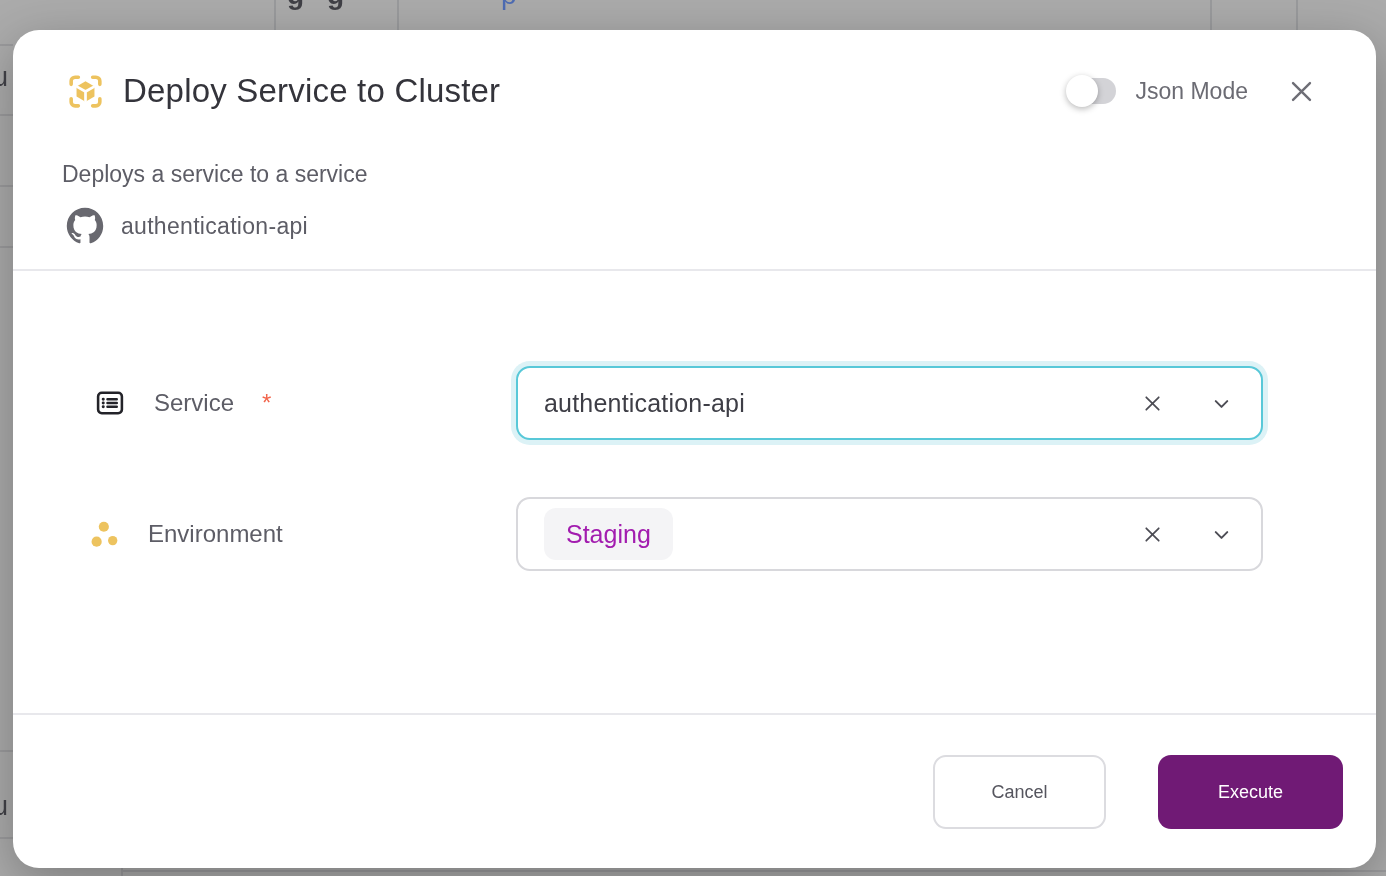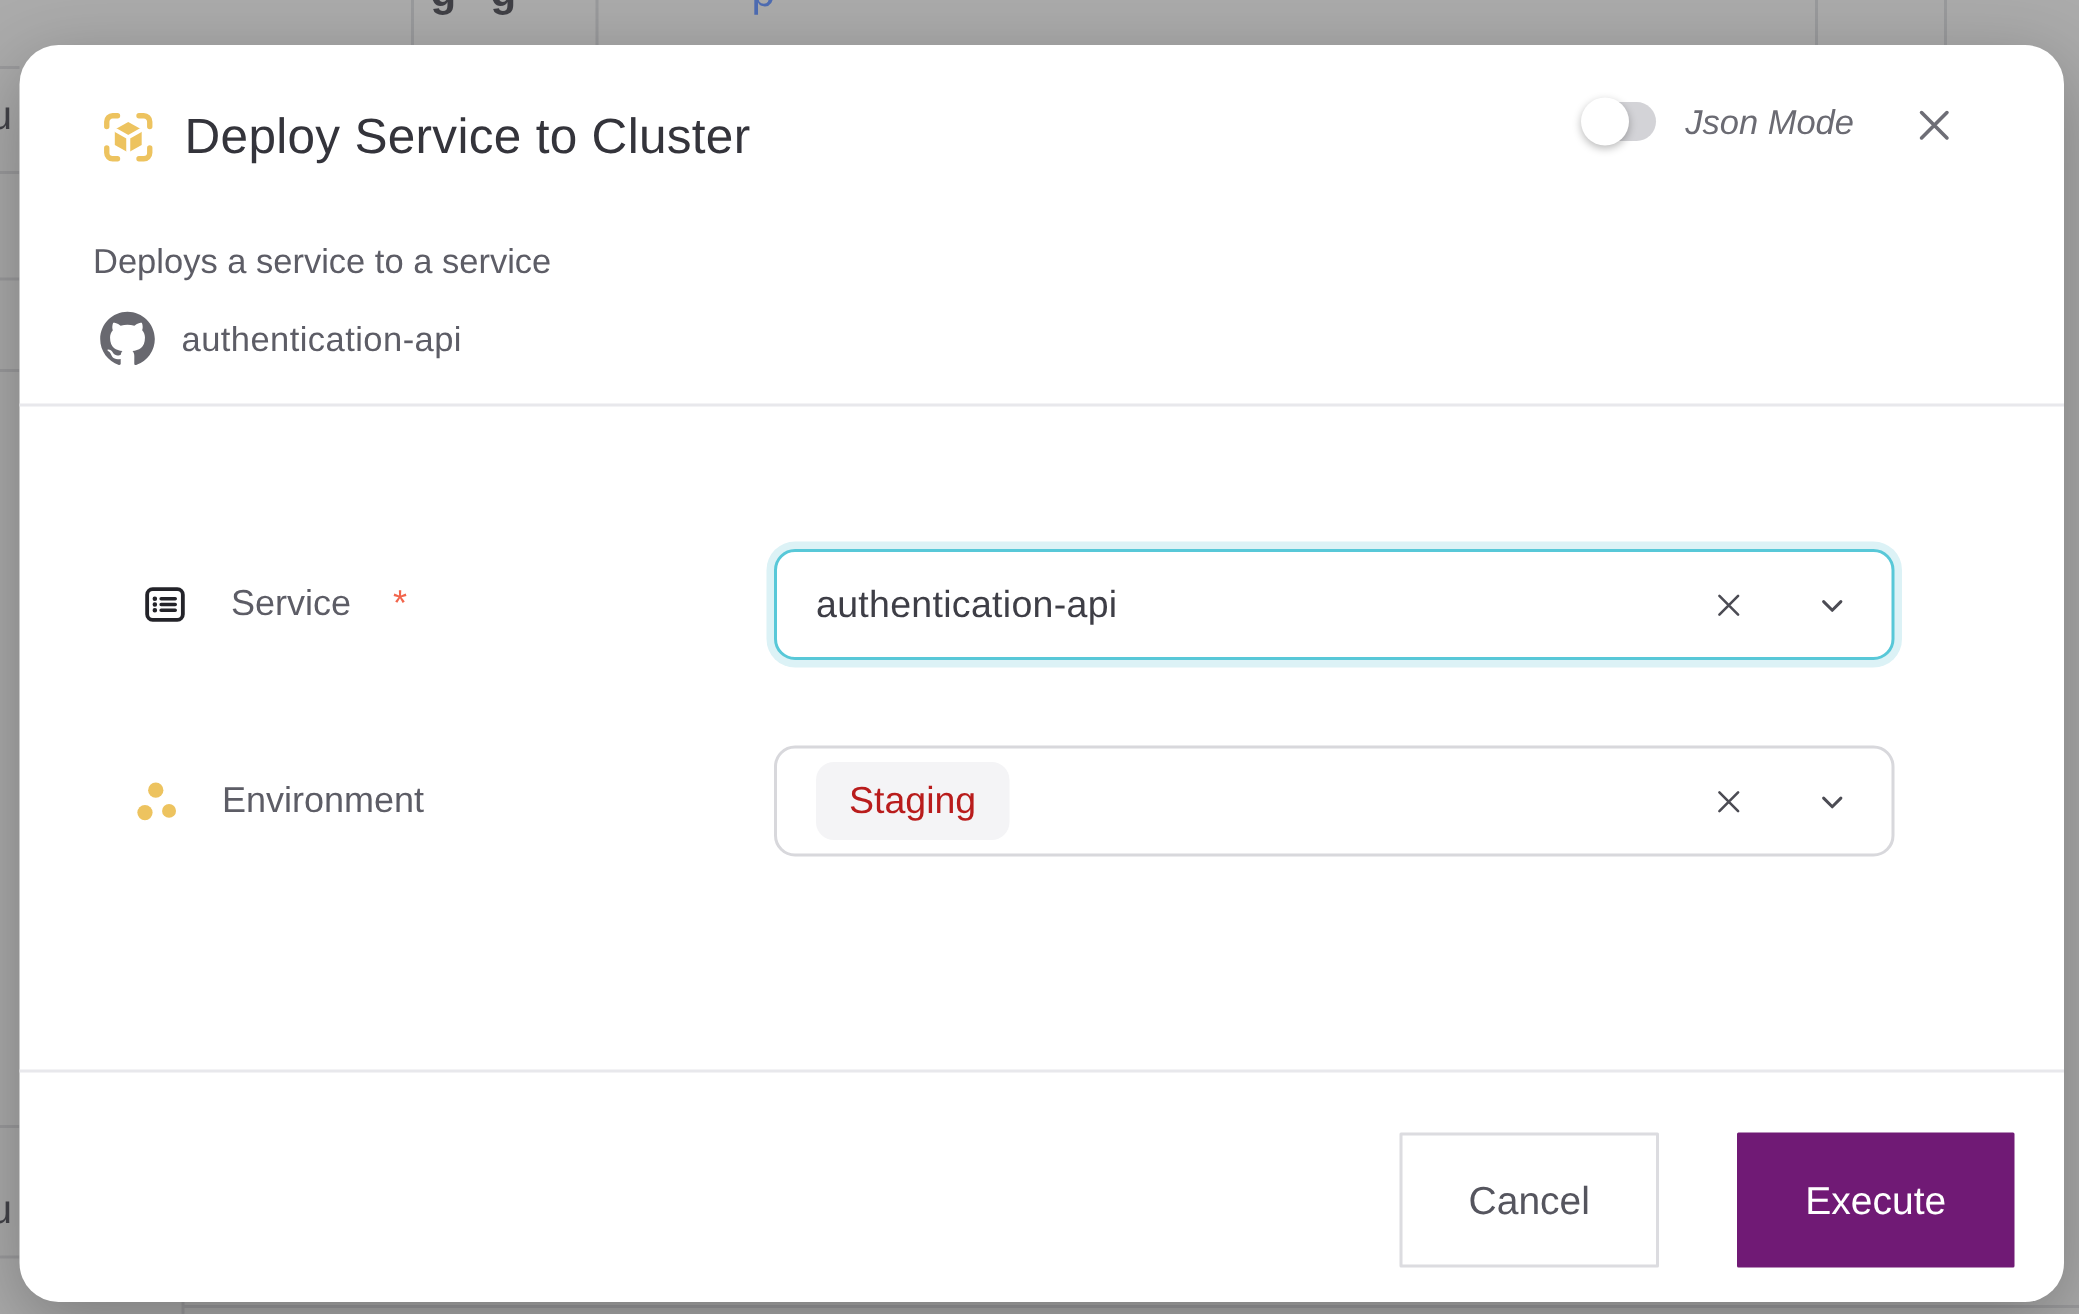--- a/index.html
+++ b/index.html
@@ -24,21 +24,21 @@
   .modal {
     position:absolute; left:13px; top:30px; width:1363px; height:838px;
     background:#ffffff; border-radius:26px;
     box-shadow:0 14px 50px rgba(0,0,0,0.28);
     z-index:10;
   }
 
   .header-left { position:absolute; left:51px; top:38px; height:46px; display:flex; align-items:center; gap:16px; }
   .modal-title { font-size:33px; font-weight:500; color:#34343b; letter-spacing:0.2px; }
 
-  .header-right { position:absolute; right:72px; top:38px; height:46px; display:flex; align-items:flex-start;font-style:italic; }
+  .header-right { position:absolute; right:60px; top:38px; height:46px; display:flex; align-items:center; }
   .toggle { position:relative; width:48px; height:26px; border-radius:13px; background:#d3d3d7; cursor:pointer; flex:none; }
   .toggle-knob { position:absolute; left:-2px; top:-3px; width:32px; height:32px; border-radius:50%;
                  background:#ffffff; box-shadow:0 2px 6px rgba(0,0,0,0.28); }
   .json-mode-label { margin-left:19px; font-size:23px; color:#6b6b73; }
   .close-btn { margin-left:38px; width:30px; height:30px; display:flex; align-items:center; justify-content:center; cursor:pointer; background:none; border:none; }
 
   .subtitle { position:absolute; left:49px; top:131px; font-size:23px; color:#5d5d66; }
 
   .repo-row { position:absolute; left:53px; top:177px; display:flex; align-items:center; gap:17px; }
   .repo-name { font-size:23px; color:#5d5d66; letter-spacing:0.3px; }
@@ -54,26 +54,26 @@
   .field-label { font-size:24px; color:#5d5d66; }
   .required-marker { font-size:24px; color:#f2654c; margin-left:1px; }
 
   .select {
     position:absolute; left:503px; top:0; width:747px; height:74px;
     background:#fff; border:2px solid #d8d8dc; border-radius:14px;
     display:flex; align-items:center; padding:0 28px 0 26px; cursor:pointer;
   }
   .select.focused { border-color:#58c8d8; box-shadow:0 0 0 5px #dcf2f6; }
   .select-value { font-size:25px; color:#3e3e46; letter-spacing:0.2px; }
-  .select-tag { background:#f4f4f6; border-radius:12px; height:52px; line-height:52px; padding:0 22px; font-size:25px; color:#b91c1c; }
+  .select-tag { background:#f4f4f6; border-radius:12px; height:52px; line-height:52px; padding:0 22px; font-size:25px; color:#a21caf; }
   .select-icons { margin-left:auto; display:flex; align-items:center; gap:46px; }
   .icon-btn { background:none; border:none; padding:0; display:flex; align-items:center; cursor:pointer; }
 
   .footer { position:absolute; top:725px; right:33px; display:flex; gap:52px; }
-  .btn { height:90px; border-radius:1px; font-size:26px; display:flex; align-items:center; justify-content:center;
+  .btn { height:74px; border-radius:13px; font-size:18px; display:flex; align-items:center; justify-content:center;
          cursor:pointer; font-family:inherit; }
   .btn-cancel { width:173px; background:#fff; border:2px solid #dcdce0; color:#55555e; }
   .btn-execute { width:185px; background:#701a75; border:none; color:#ffffff; }
 </style>
 </head>
 <body>
 
 <div class="bg-vline" style="left:274px;"></div>
 <div class="bg-vline" style="left:397px;"></div>
 <div class="bg-vline" style="left:1210px;"></div>

